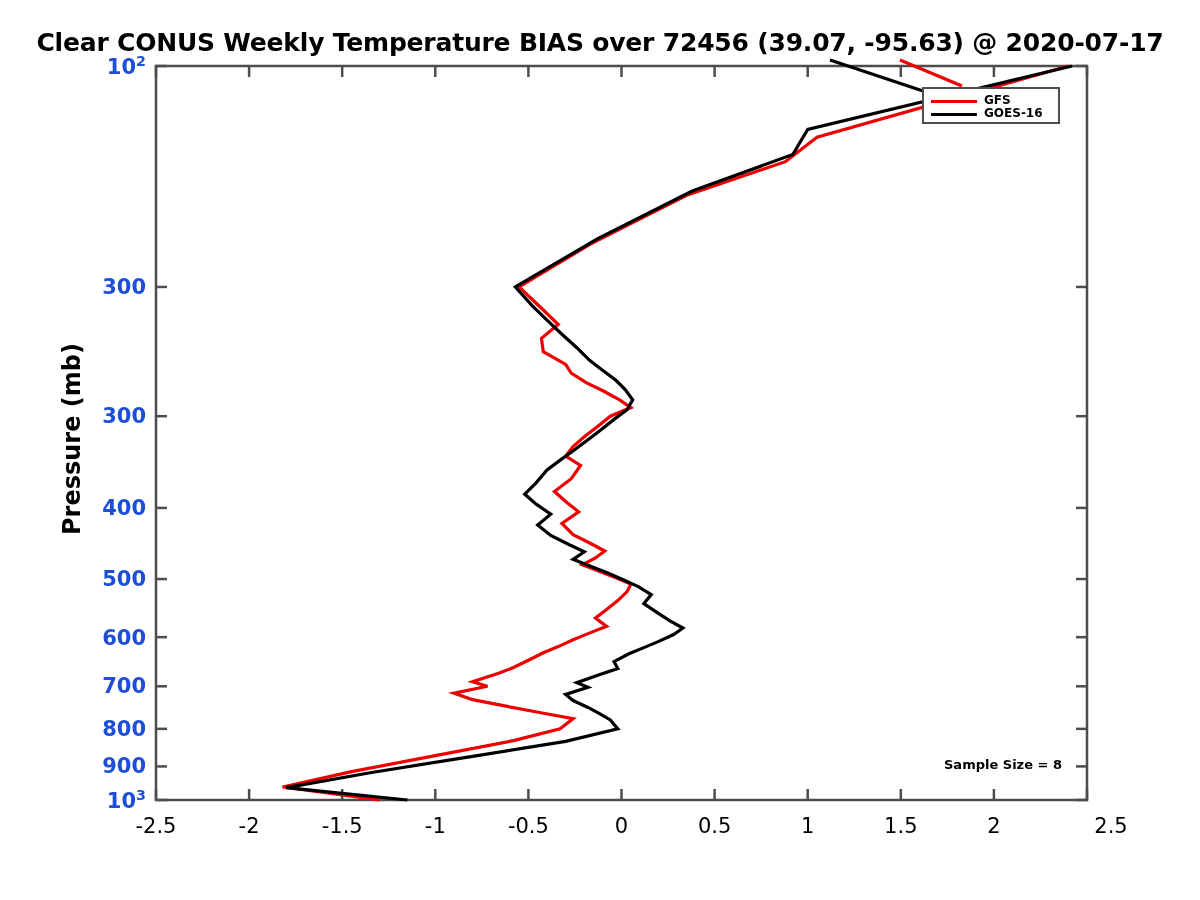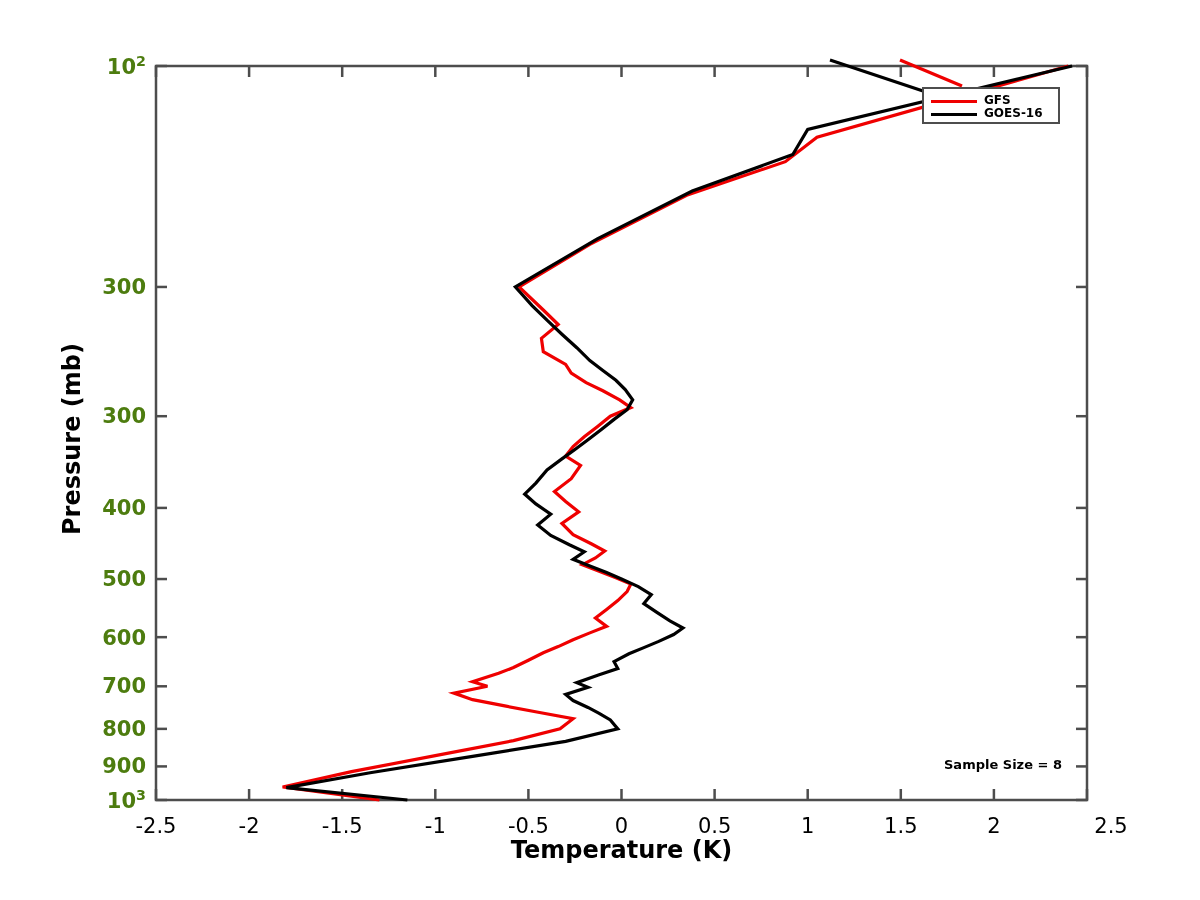--- a/index.html
+++ b/index.html
@@ -64,21 +64,21 @@
     font-weight: normal;
     color: #000000;
     text-align: center;
     transform: translateX(-50%);
     white-space: nowrap;
   }
   .tick-label-y {
     position: absolute;
     font-size: 21px;
     font-weight: bold;
-    color: #4d7c0f;
+    color: #1d4ed8;
     text-align: right;
     transform: translateY(-50%);
     white-space: nowrap;
     right: 1054px;
   }
   .tick-label-y sup {
     font-size: 0.68em;
   }
   #legend-box {
     position: absolute;
@@ -120,20 +120,21 @@
     font-weight: bold;
     color: #000000;
     white-space: nowrap;
   }
 </style>
 </head>
 <body>
 
 <div id="figure">
 
+  <div id="chart-title">Clear CONUS Weekly Temperature BIAS over 72456 (39.07, -95.63) @ 2020-07-17</div>
 
   <svg id="plot-svg" width="1200" height="900">
     <g id="axes-group">
         <rect x="156" y="66" width="931" height="734" fill="none" stroke="#4d4d4d" stroke-width="2.5"></rect>
         <line x1="156" y1="800" x2="156" y2="789" stroke="#4d4d4d" stroke-width="2.5"></line>
         <line x1="156" y1="66" x2="156" y2="77" stroke="#4d4d4d" stroke-width="2.5"></line>
         <line x1="249.10000000000002" y1="800" x2="249.10000000000002" y2="789" stroke="#4d4d4d" stroke-width="2.5"></line>
         <line x1="249.10000000000002" y1="66" x2="249.10000000000002" y2="77" stroke="#4d4d4d" stroke-width="2.5"></line>
         <line x1="342.20000000000005" y1="800" x2="342.20000000000005" y2="789" stroke="#4d4d4d" stroke-width="2.5"></line>
         <line x1="342.20000000000005" y1="66" x2="342.20000000000005" y2="77" stroke="#4d4d4d" stroke-width="2.5"></line>
@@ -201,21 +202,20 @@
       <div class="tick-label-y" style="top: 416.207px;">300</div>
       <div class="tick-label-y" style="top: 507.912px;">400</div>
       <div class="tick-label-y" style="top: 579.044px;">500</div>
       <div class="tick-label-y" style="top: 638px;">600</div>
       <div class="tick-label-y" style="top: 686.302px;">700</div>
       <div class="tick-label-y" style="top: 728.868px;">800</div>
       <div class="tick-label-y" style="top: 766.414px;">900</div>
       <div class="tick-label-y" style="top: 800px;">10<sup>3</sup></div>
     </div>
 
-  <div id="xlabel">Temperature (K)</div>
   <div id="ylabel">Pressure (mb)</div>
 
   <div id="legend-box">
     <div class="legend-row" style="top:4px;">
       <div class="legend-swatch" style="background: rgb(239, 0, 0);"></div>
       <div class="legend-text">GFS</div>
     </div>
     <div class="legend-row" style="top:17px;">
       <div class="legend-swatch" style="background: rgb(0, 0, 0);"></div>
       <div class="legend-text">GOES-16</div>

